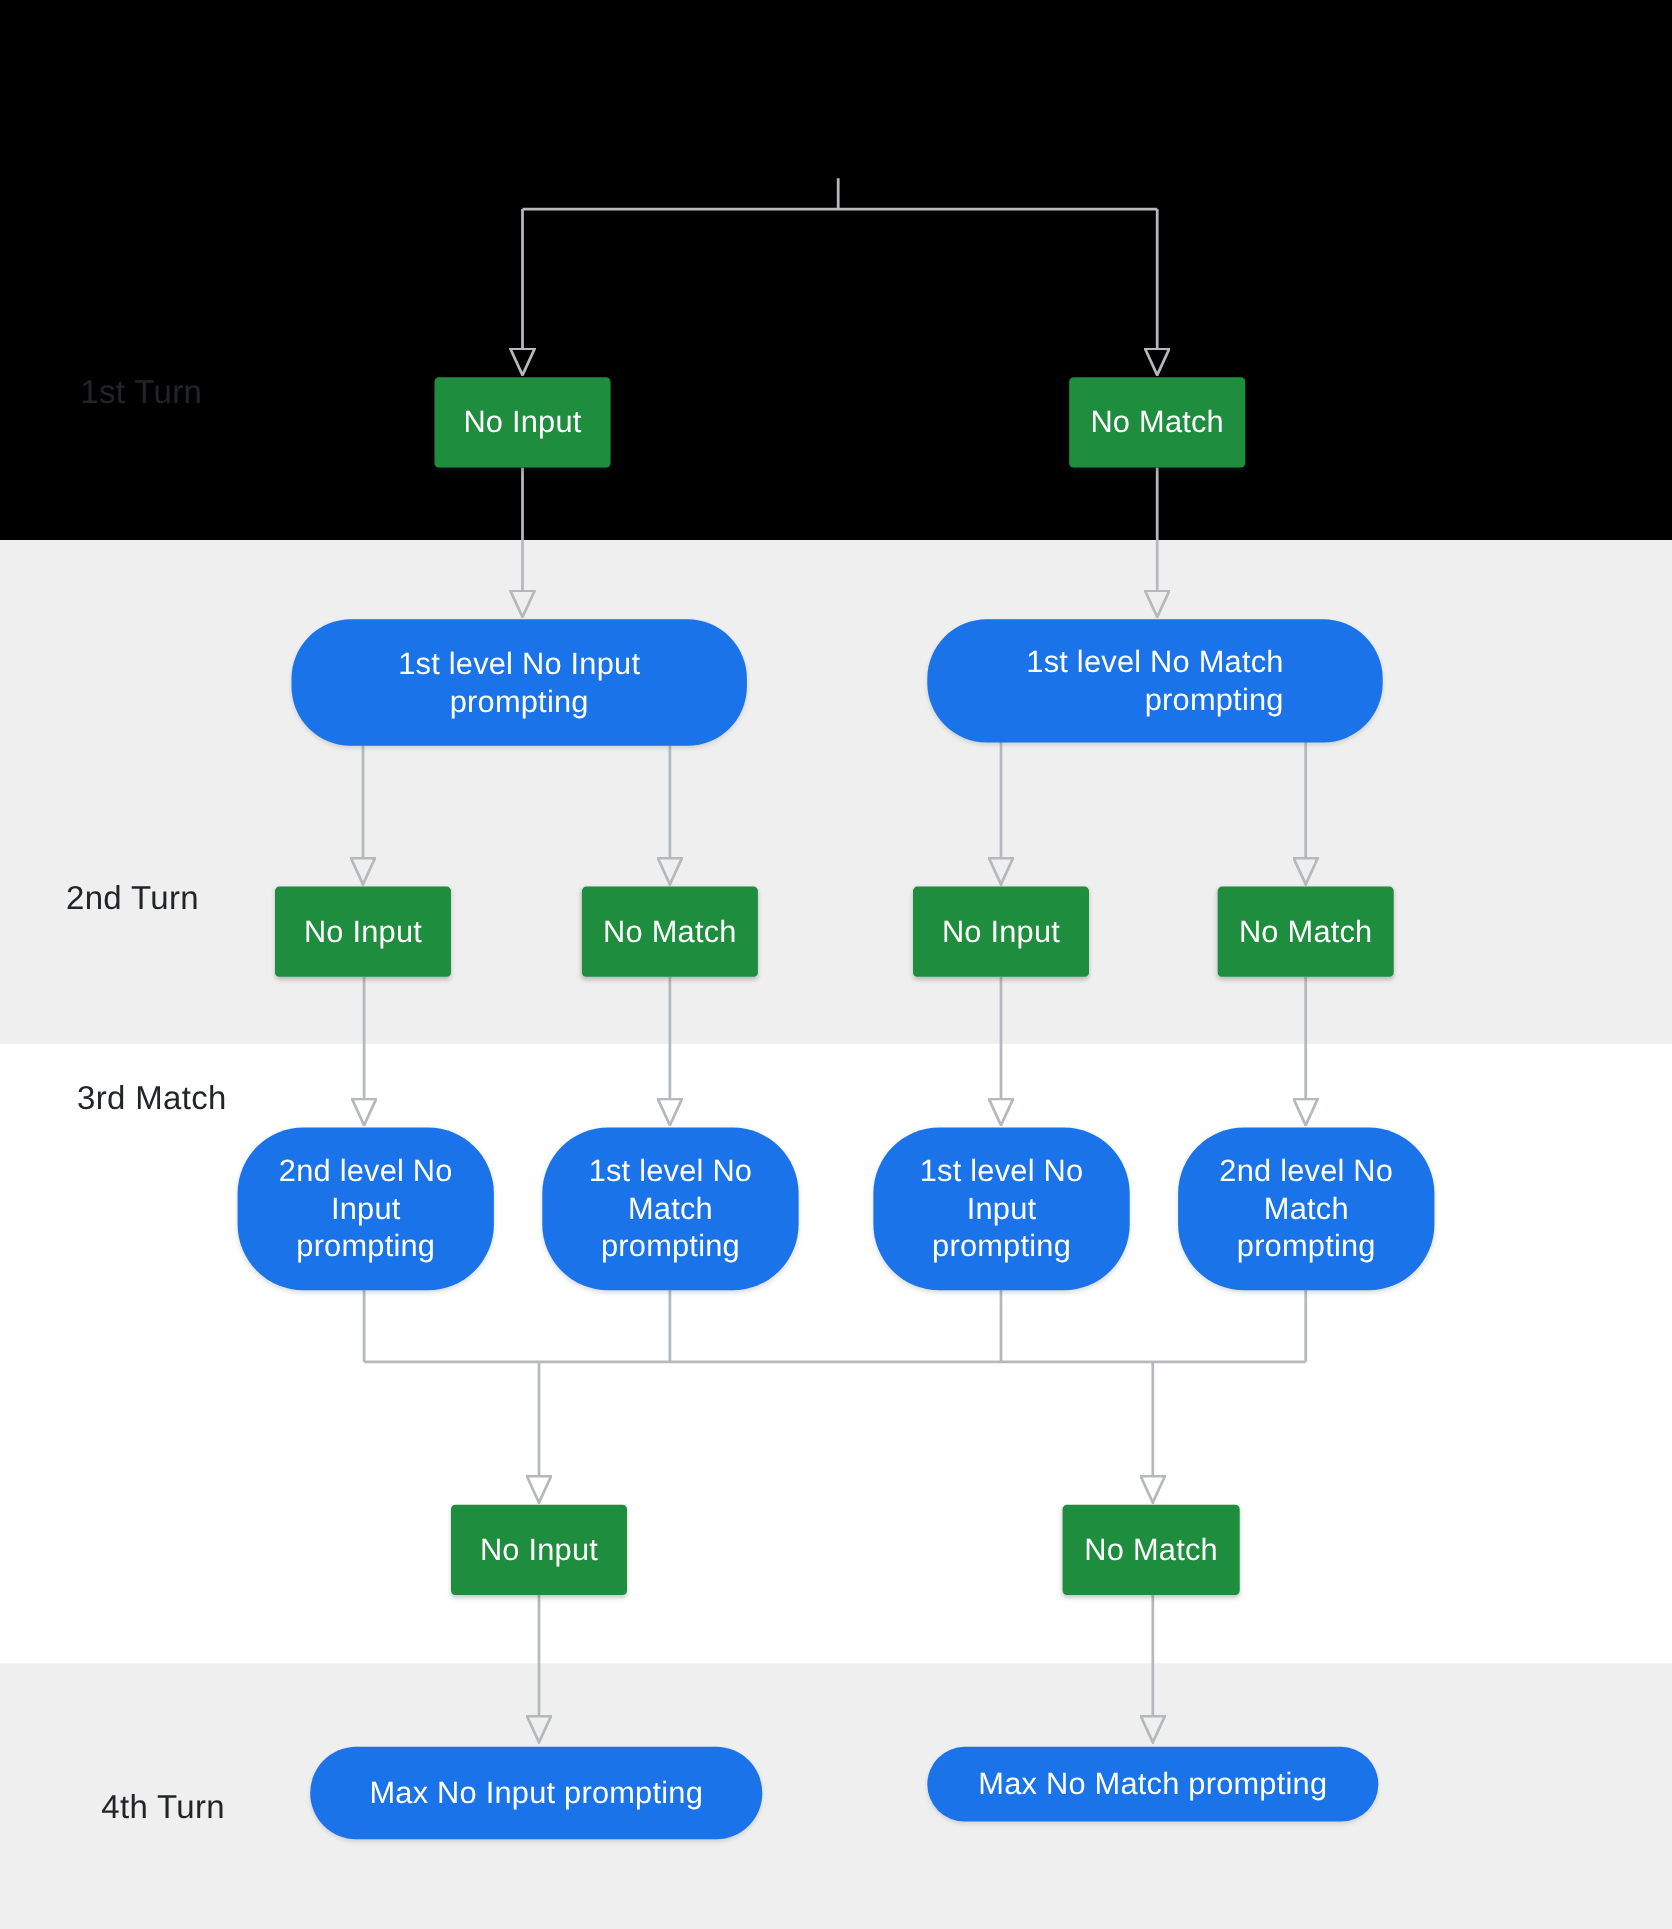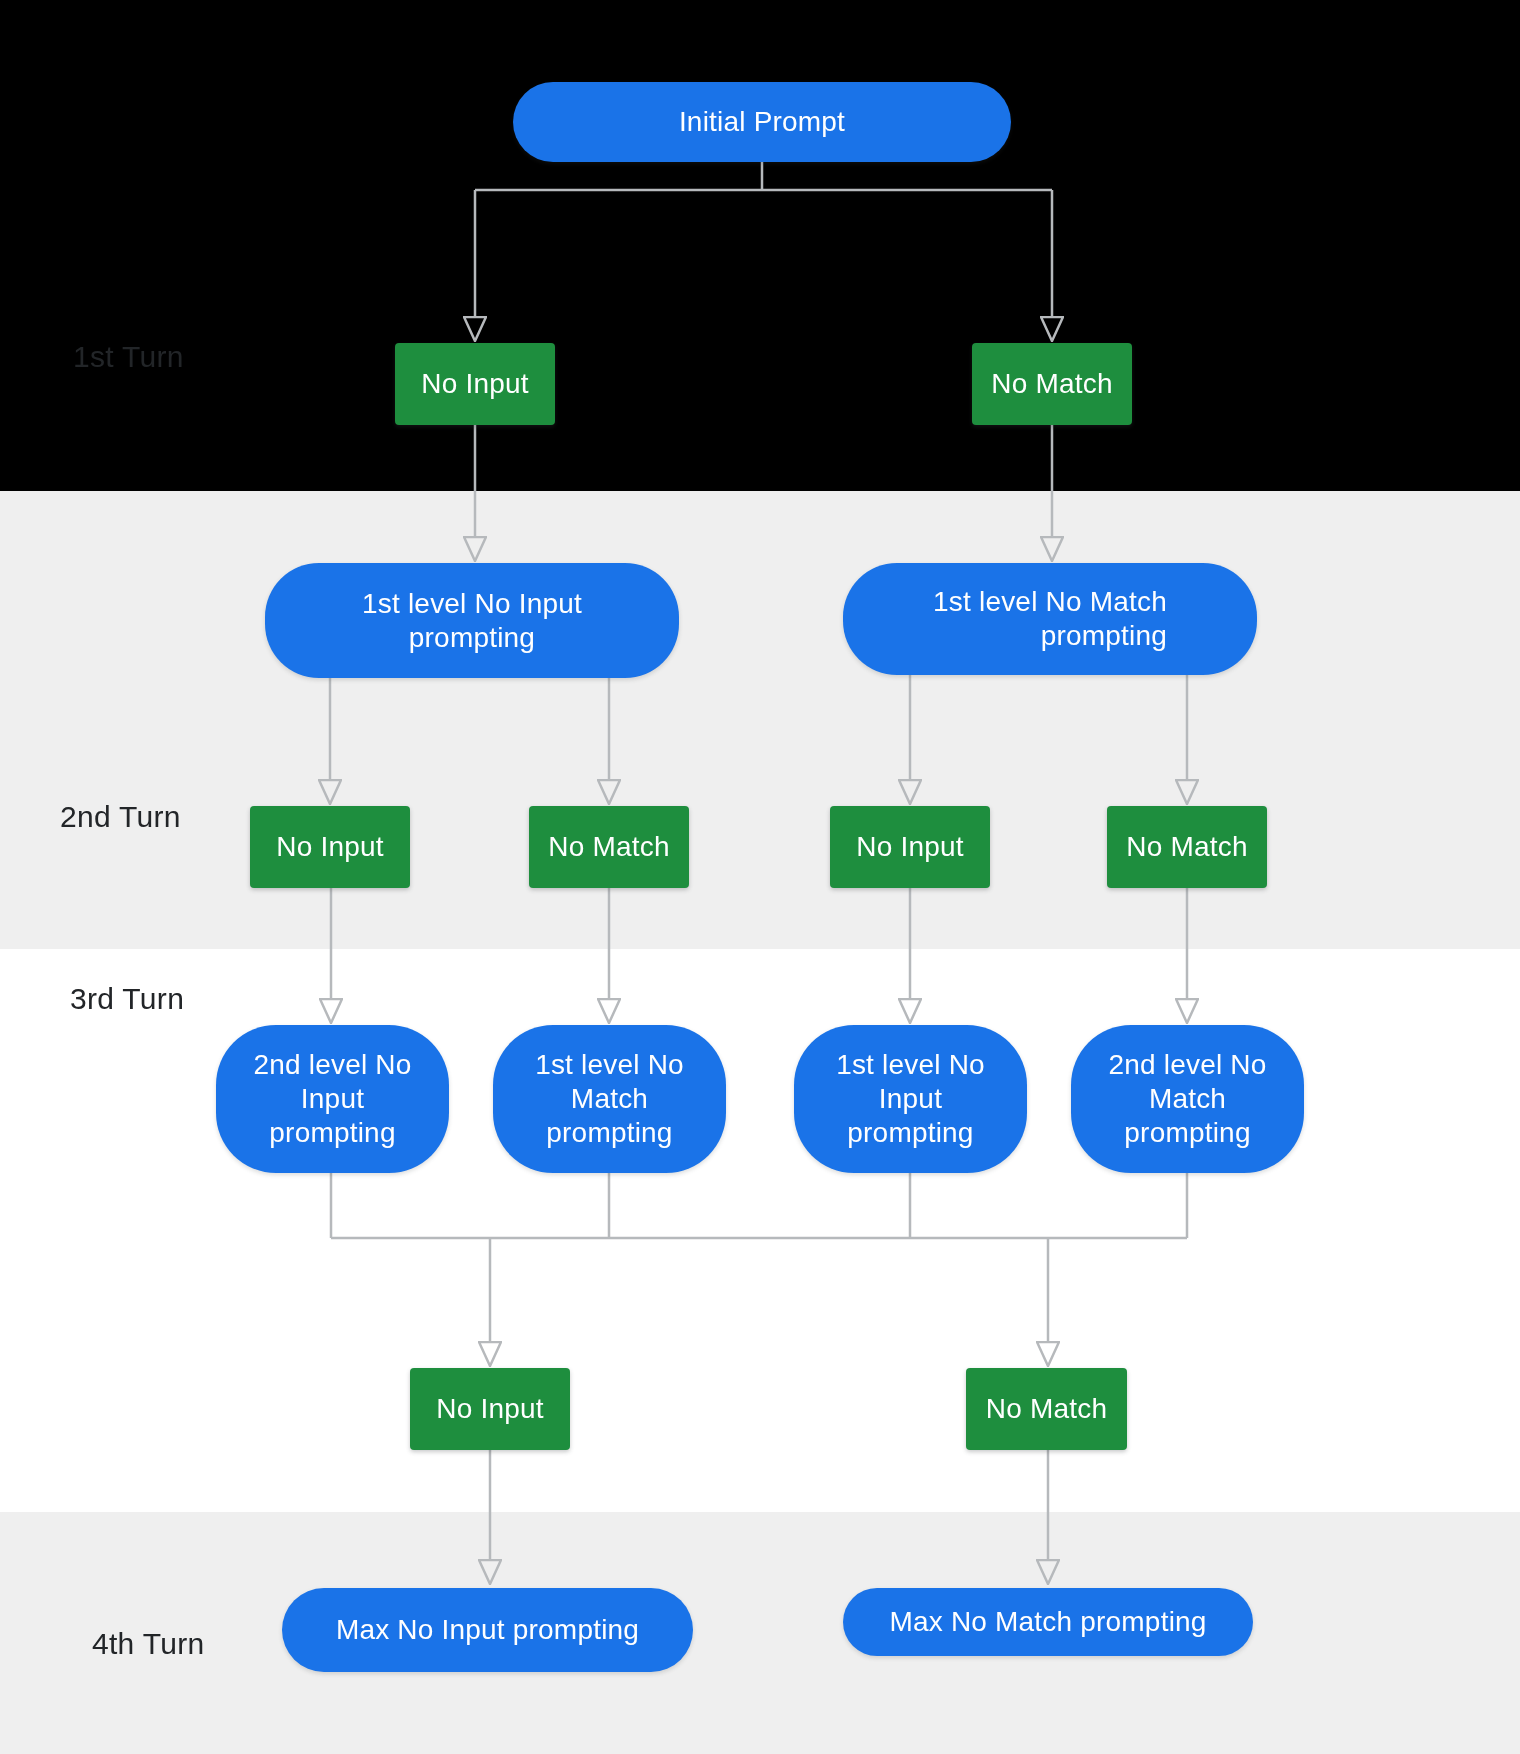--- a/index.html
+++ b/index.html
@@ -91,24 +91,23 @@
     <path d="M331,1173 V1238 M609,1173 V1238 M910,1173 V1238 M1187,1173 V1238 M331,1238 H1187"></path>
     <path d="M490,1238 V1342" marker-end="url(#arrow)"></path>
     <path d="M1048,1238 V1342" marker-end="url(#arrow)"></path>
 
     <path d="M490,1450 V1560" marker-end="url(#arrow)"></path>
     <path d="M1048,1450 V1560" marker-end="url(#arrow)"></path>
   </svg>
 
   <span class="turn-label lbl-1">1st Turn</span>
   <span class="turn-label lbl-2">2nd Turn</span>
-  <span class="turn-label lbl-3">3rd Turn</span>
+  <span class="turn-label lbl-3">3rd Match</span>
   <span class="turn-label lbl-4">4th Turn</span>
 
-  <div class="node pill n-initial">Initial Prompt</div>
 
   <div class="node box n-t1-ni">No Input</div>
   <div class="node box n-t1-nm">No Match</div>
 
   <div class="node pill n-l1-ni">1st level No Input
 prompting</div>
   <div class="node pill n-l1-nm">1st level No Match
 prompting</div>
 
   <div class="node box n-t2-ni1">No Input</div>

